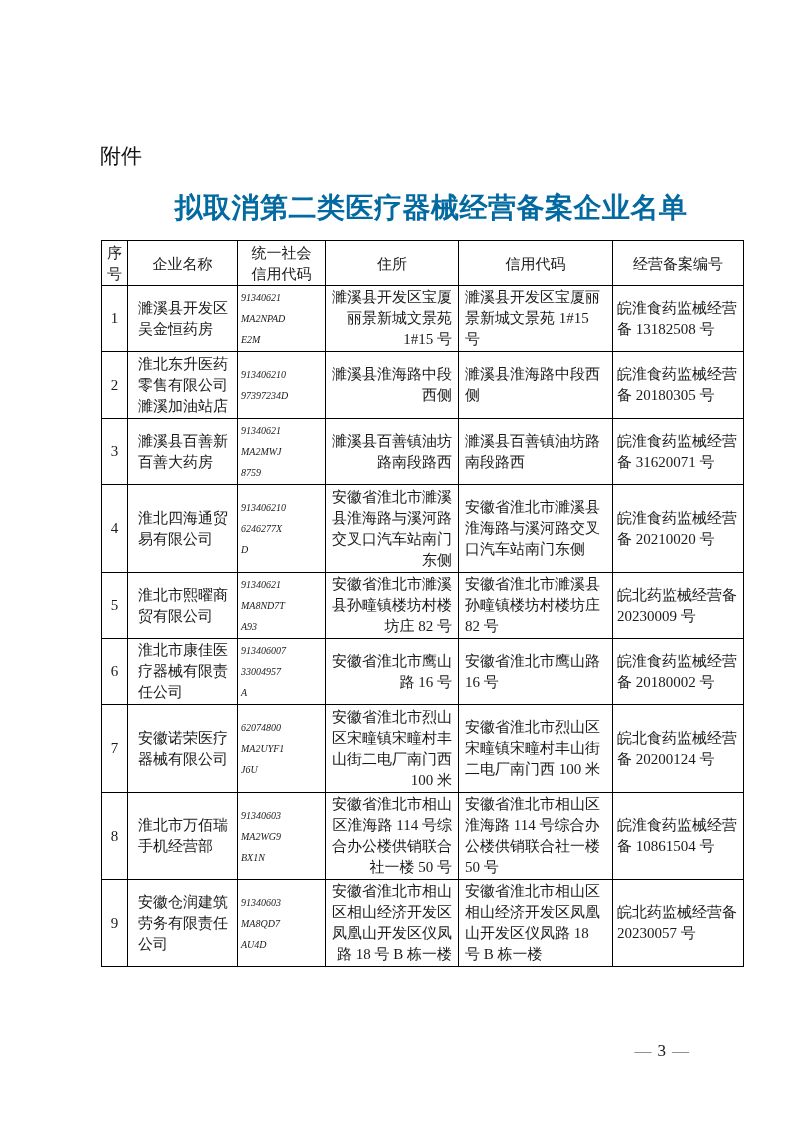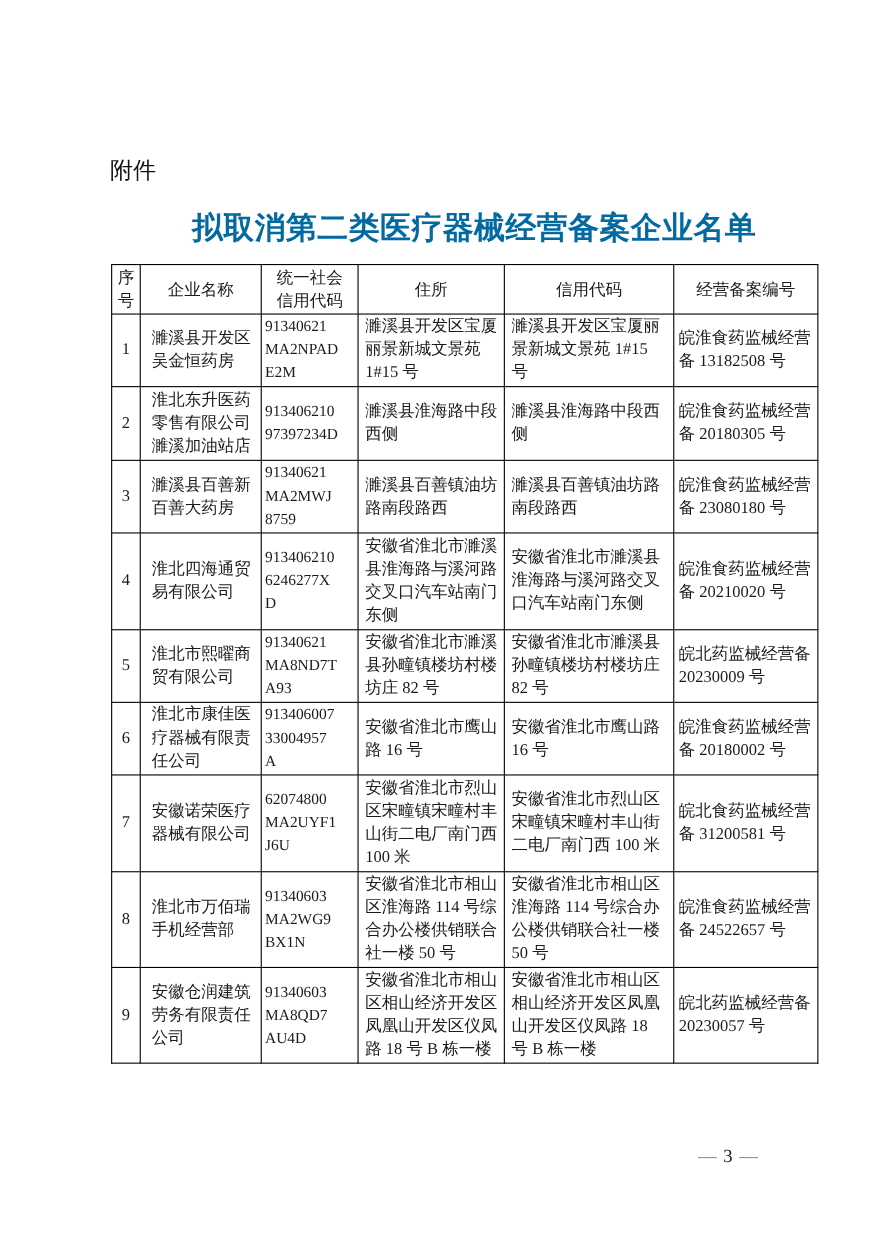--- a/index.html
+++ b/index.html
@@ -48,22 +48,22 @@
   .filing-table th{
     font-family:"Liberation Sans","DejaVu Sans",sans-serif;
     font-weight:normal;
     text-align:center;
     padding:1px 2px;
     font-size:15px;
   }
   .filing-table thead tr{height:44px;}
   .filing-table td.td-no{text-align:center;padding:1px 1px;}
   .filing-table td.td-name{padding:1px 8px 1px 10px;}
-  .filing-table td.td-code{padding:1px 3px;font-size:14px;word-break:break-all;}
-  .filing-table td.td-addr{padding:1px 6px;}
+  .filing-table td.td-code{padding:1px 3px;font-size:10px;word-break:break-all;font-style:italic;}
+  .filing-table td.td-addr{padding:1px 6px;text-align:right;}
   .filing-table td.td-prem{padding:1px 6px;}
   .filing-table td.td-filing{padding:1px 4px;}
   .filing-table tbody tr:nth-child(1){height:64px;}
   .filing-table tbody tr:nth-child(2){height:67px;}
   .filing-table tbody tr:nth-child(3){height:62px;}
   .filing-table tbody tr:nth-child(4){height:88px;}
   .filing-table tbody tr:nth-child(5){height:62px;}
   .filing-table tbody tr:nth-child(6){height:65px;}
   .filing-table tbody tr:nth-child(7){height:88px;}
   .filing-table tbody tr:nth-child(8){height:87px;}
@@ -129,21 +129,21 @@
           <td class="td-filing">皖淮食药监械经营备 20180305 号</td>
         </tr>
         <tr>
           <td class="td-no">3</td>
           <td class="td-name">濉溪县百善新百善大药房</td>
           <td class="td-code">91340621
 MA2MWJ
 8759</td>
           <td class="td-addr">濉溪县百善镇油坊路南段路西</td>
           <td class="td-prem">濉溪县百善镇油坊路南段路西</td>
-          <td class="td-filing">皖淮食药监械经营备 23080180 号</td>
+          <td class="td-filing">皖淮食药监械经营备 31620071 号</td>
         </tr>
         <tr>
           <td class="td-no">4</td>
           <td class="td-name">淮北四海通贸易有限公司</td>
           <td class="td-code">913406210
 6246277X
 D</td>
           <td class="td-addr">安徽省淮北市濉溪县淮海路与溪河路交叉口汽车站南门东侧</td>
           <td class="td-prem">安徽省淮北市濉溪县淮海路与溪河路交叉口汽车站南门东侧</td>
           <td class="td-filing">皖淮食药监械经营备 20210020 号</td>
@@ -169,31 +169,31 @@
           <td class="td-filing">皖淮食药监械经营备 20180002 号</td>
         </tr>
         <tr>
           <td class="td-no">7</td>
           <td class="td-name">安徽诺荣医疗器械有限公司</td>
           <td class="td-code">62074800
 MA2UYF1
 J6U</td>
           <td class="td-addr">安徽省淮北市烈山区宋疃镇宋疃村丰山街二电厂南门西 100 米</td>
           <td class="td-prem">安徽省淮北市烈山区宋疃镇宋疃村丰山街二电厂南门西 100 米</td>
-          <td class="td-filing">皖北食药监械经营备 31200581 号</td>
+          <td class="td-filing">皖北食药监械经营备 20200124 号</td>
         </tr>
         <tr>
           <td class="td-no">8</td>
           <td class="td-name">淮北市万佰瑞手机经营部</td>
           <td class="td-code">91340603
 MA2WG9
 BX1N</td>
           <td class="td-addr">安徽省淮北市相山区淮海路 114 号综合办公楼供销联合社一楼 50 号</td>
           <td class="td-prem">安徽省淮北市相山区淮海路 114 号综合办公楼供销联合社一楼 50 号</td>
-          <td class="td-filing">皖淮食药监械经营备 24522657 号</td>
+          <td class="td-filing">皖淮食药监械经营备 10861504 号</td>
         </tr>
         <tr>
           <td class="td-no">9</td>
           <td class="td-name">安徽仓润建筑劳务有限责任公司</td>
           <td class="td-code">91340603
 MA8QD7
 AU4D</td>
           <td class="td-addr">安徽省淮北市相山区相山经济开发区凤凰山开发区仪凤路 18 号 B 栋一楼</td>
           <td class="td-prem">安徽省淮北市相山区相山经济开发区凤凰山开发区仪凤路 18 号 B 栋一楼</td>
           <td class="td-filing">皖北药监械经营备 20230057 号</td>

